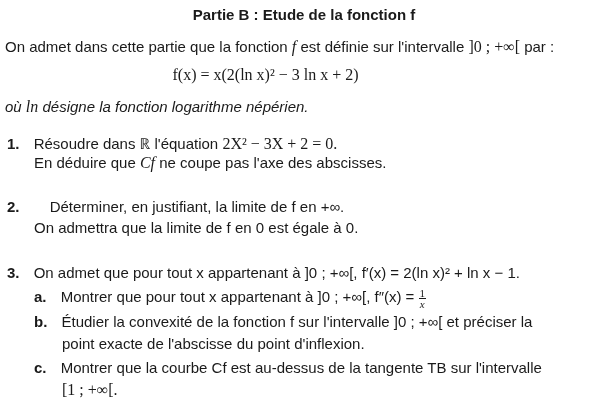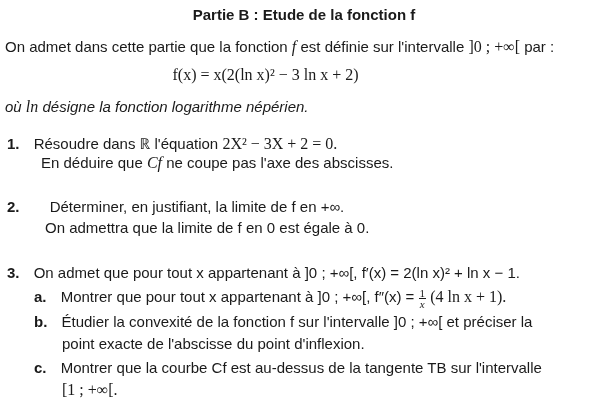--- a/index.html
+++ b/index.html
@@ -33,41 +33,40 @@
   <span>où</span>
   <span class="m">ln</span>
   <span>désigne la fonction logarithme népérien.</span>
 </div>
 
 <div class="line" style="top:133px;left:7px;">
   <span class="num">1.</span>
   <span style="margin-left:10px;">Résoudre dans ℝ l'équation</span>
   <span class="m">2X² − 3X + 2 = 0.</span>
 </div>
-<div class="line" style="top:154px;left:34px;margin-left:7px;">
+<div class="line" style="top:154px;left:34px;">
   <span>En déduire que</span>
   <span class="mi">Cf</span>
   <span>ne coupe pas l'axe des abscisses.</span>
 </div>
 
 <div class="line" style="top:198px;left:7px;">
   <span class="num">2.</span>
   <span style="margin-left:26px;">Déterminer, en justifiant, la limite de f en +∞.</span>
 </div>
-<div class="line" style="top:219px;left:34px;margin-left:11px;">On admettra que la limite de f en 0 est égale à 0.</div>
+<div class="line" style="top:219px;left:34px;">On admettra que la limite de f en 0 est égale à 0.</div>
 
 <div class="line" style="top:264px;left:7px;text-align:center;">
   <span class="num">3.</span>
   <span style="margin-left:10px;">On admet que pour tout x appartenant à ]0 ; +∞[, f′(x) = 2(ln x)² + ln x − 1.</span>
 </div>
 <div class="line" style="top:288px;left:34px;">
   <span class="num">a.</span>
   <span style="margin-left:10px;">Montrer que pour tout x appartenant à ]0 ; +∞[, f″(x) =</span>
   <span class="frac"><span class="top">1</span><span class="mi" style="font-size:11px;">x</span></span>
-  <span class="m">(4 ln x + 1).</span>
 </div>
 <div class="line" style="top:313px;left:34px;">
   <span class="num">b.</span>
   <span style="margin-left:10px;">Étudier la convexité de la fonction f sur l'intervalle ]0 ; +∞[ et préciser la</span>
 </div>
 <div class="line" style="top:335px;left:62px;">point exacte de l'abscisse du point d'inflexion.</div>
 <div class="line" style="top:359px;left:34px;">
   <span class="num">c.</span>
   <span style="margin-left:10px;">Montrer que la courbe Cf est au-dessus de la tangente TB sur l'intervalle</span>
 </div>

